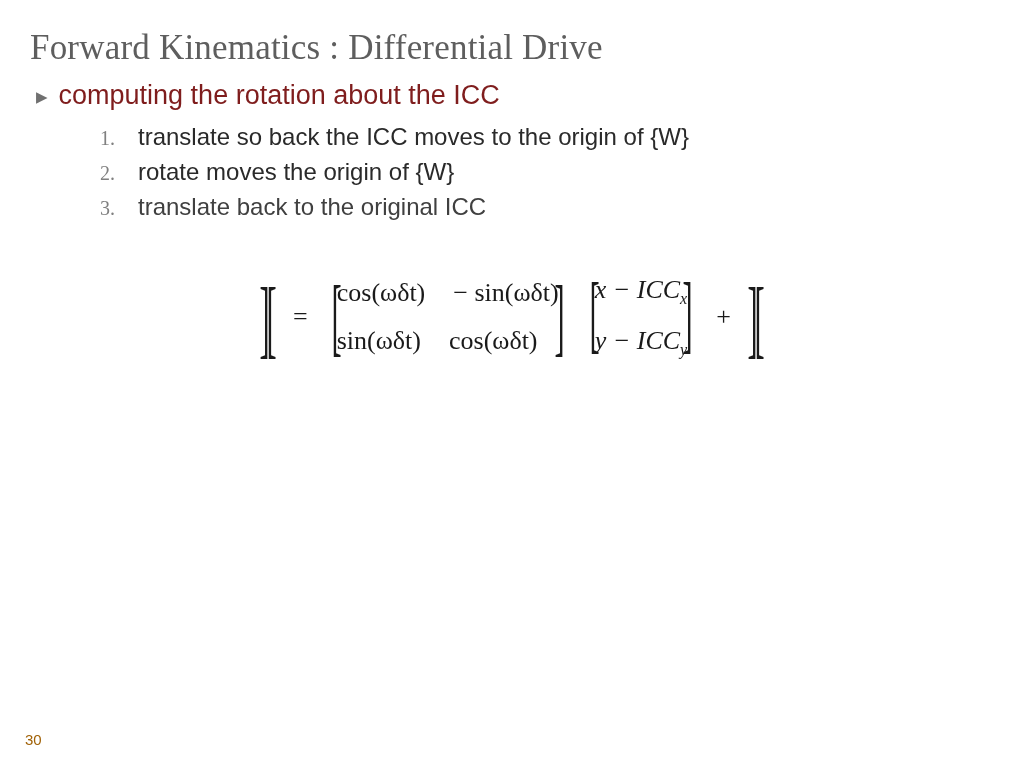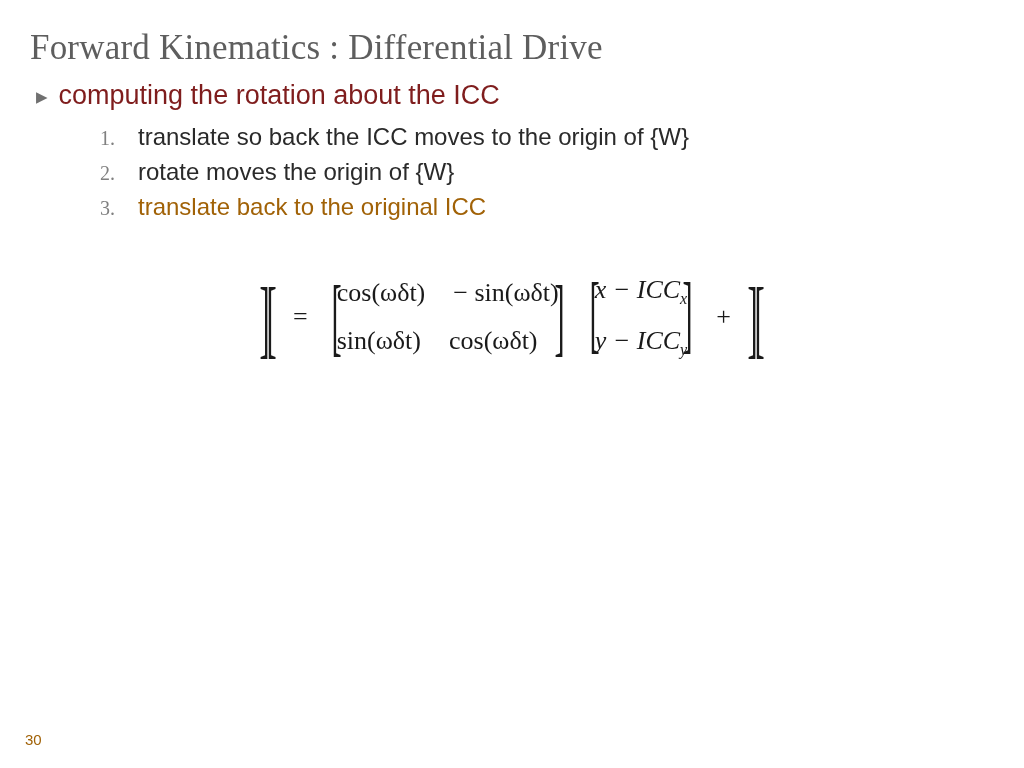--- a/index.html
+++ b/index.html
@@ -51,21 +51,21 @@
     margin: 0 0 0 70px;
   }
   .sub-list li {
     font-size: 24px;
     color: #2a2a2a;
     margin-bottom: 7px;
     display: flex;
     align-items: baseline;
   }
   .sub-list li.highlight .li-text {
-    color: #a16207;
+    color: #404040;
   }
   .li-num {
     font-family: "Georgia", serif;
     font-size: 20px;
     color: #808080;
     min-width: 30px;
     margin-right: 8px;
   }
   .eq-area {
     margin-top: 48px;

